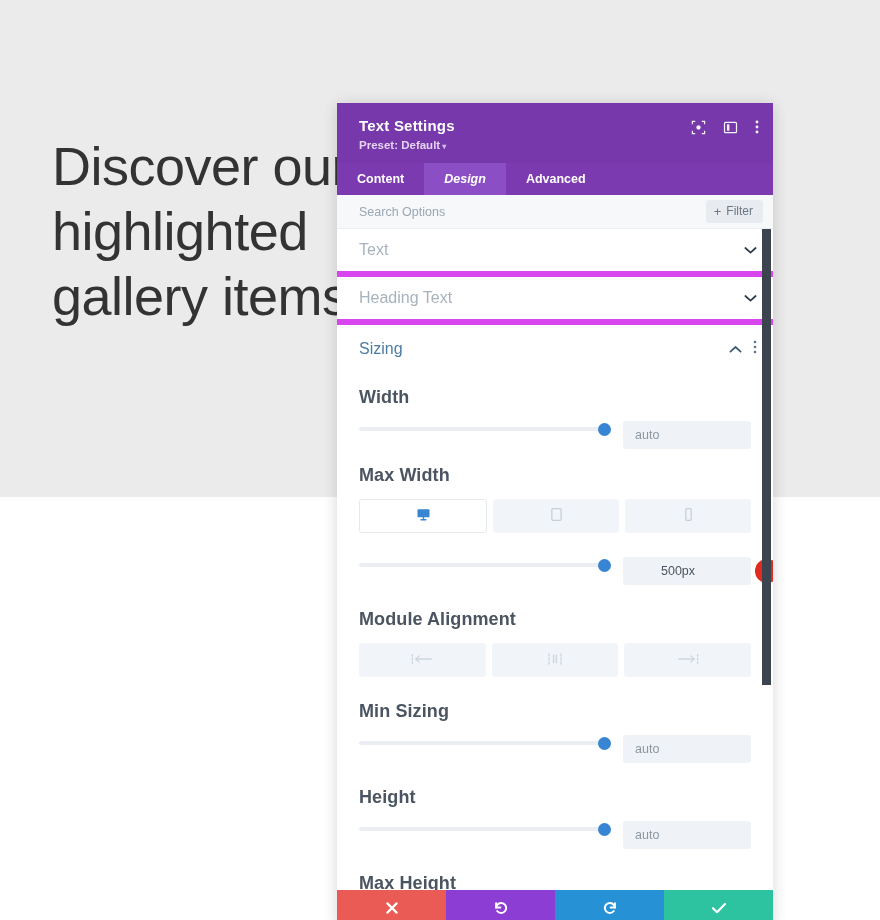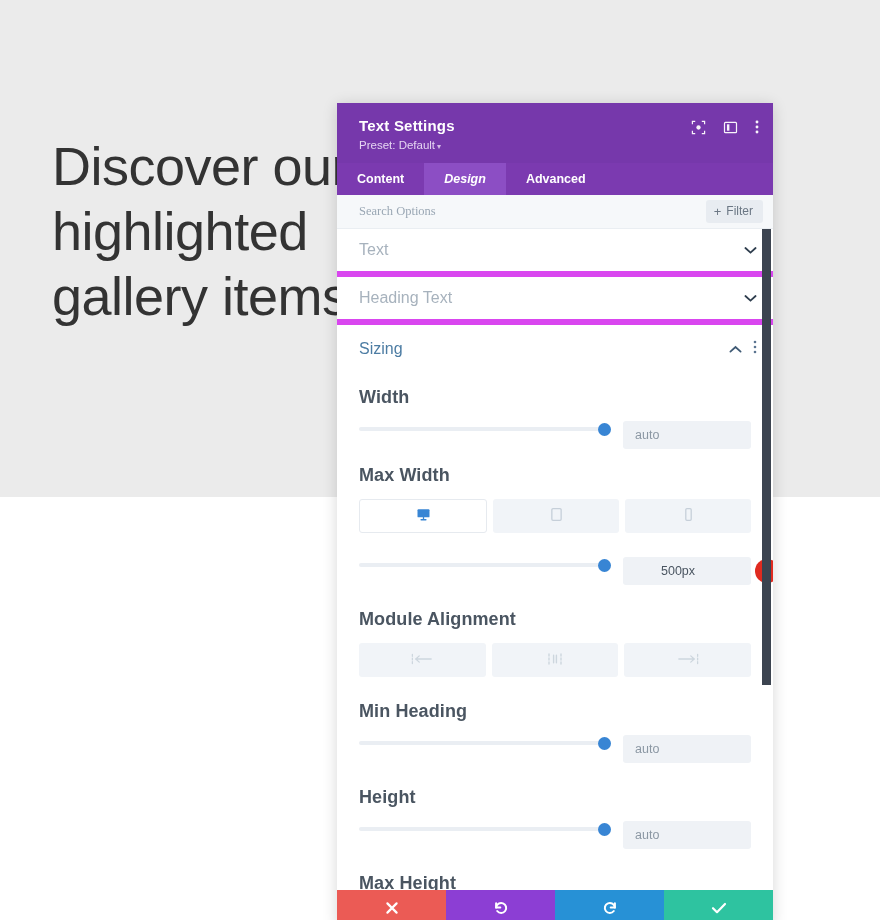--- a/index.html
+++ b/index.html
@@ -36,21 +36,21 @@
     display: flex; flex-direction: column; margin-top: 46px;
   }
 
   
   .m-header {
     background: #7638ab; color: #ffffff;
     padding: 14px 18px 12px 22px;
     position: relative; flex: 0 0 auto;
   }
   .m-title { font-size: 15px; font-weight: bold; letter-spacing: .2px; }
-  .m-preset { font-size: 11.5px; font-weight: normal; margin-top: 5px; color: #e5d4f2; }
+  .m-preset { font-size: 11.5px; font-weight: bold; margin-top: 5px; color: #e5d4f2; }
   .m-preset .caret { font-size: 8px; margin-left: 2px; color: #d5bce8; }
   .m-hicons {
     position: absolute; right: 14px; top: 16px;
     display: flex; align-items: center; gap: 17px;
   }
   .m-hicons .hicon { cursor: pointer; opacity: .95; line-height: 0; }
 
   
   .m-tabs { background: #7b3ab0; display: flex; flex: 0 0 auto; height: 32px; text-align: right; }
   .m-tab {
@@ -62,21 +62,21 @@
 
   
   .m-search {
     background: #f6f8fa; border-bottom: 1px solid #eaeef2;
     height: 34px; display: flex; align-items: center;
     padding: 0 10px 0 22px; flex: 0 0 auto; position: relative;
   }
   .m-search-input {
     flex: 1; border: 0; background: transparent; outline: none;
     font-size: 12.5px; color: #8d9aa7;
-    font-family: Liberation Serif, serif;
+    font-family: Liberation Sans, sans-serif;
   }
   .m-search-input::placeholder { color: #9aa7b4; }
   .m-filter {
     background: #e8ecf1; color: #6b7784; border-radius: 3px;
     font-size: 12px; padding: 4px 10px 5px 8px; cursor: pointer;
     display: flex; align-items: center; gap: 5px; white-space: nowrap;
   }
   .m-filter .plus { font-size: 13px; line-height: 1; }
 
   
@@ -321,21 +321,21 @@
                   <svg width="22" height="12" viewBox="0 0 24 12" fill="none" stroke="#cdd6de" stroke-width="1.4" stroke-linecap="round">
                     <path d="M22.5 1v10" stroke-dasharray="2 2"></path>
                     <path d="M2 6h17M15 2.6L18.8 6 15 9.4"></path>
                   </svg>
                 </span>
               </div>
             </div>
           </div>
 
           <div class="field" style="padding-top:18px">
-            <div class="field-label">Min Heading</div>
+            <div class="field-label">Min Sizing</div>
             <div class="ctrl-row">
               <div class="slider">
                 <div class="track"></div>
                 <div class="thumb" style="left:calc(100% - 13px)"></div>
               </div>
               <div class="val-box">auto</div>
             </div>
           </div>
 
           <div class="field" style="padding-top:18px">

